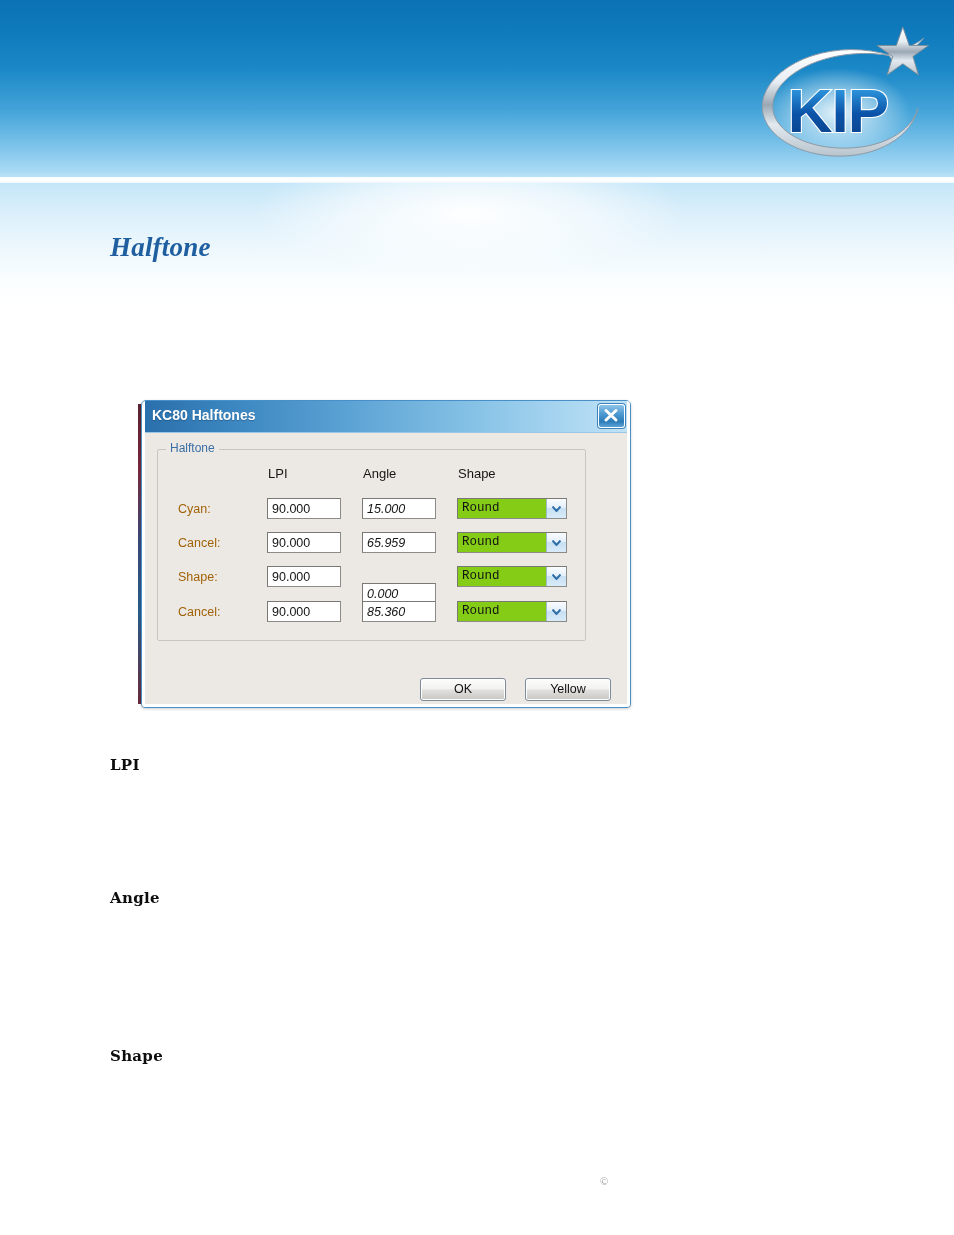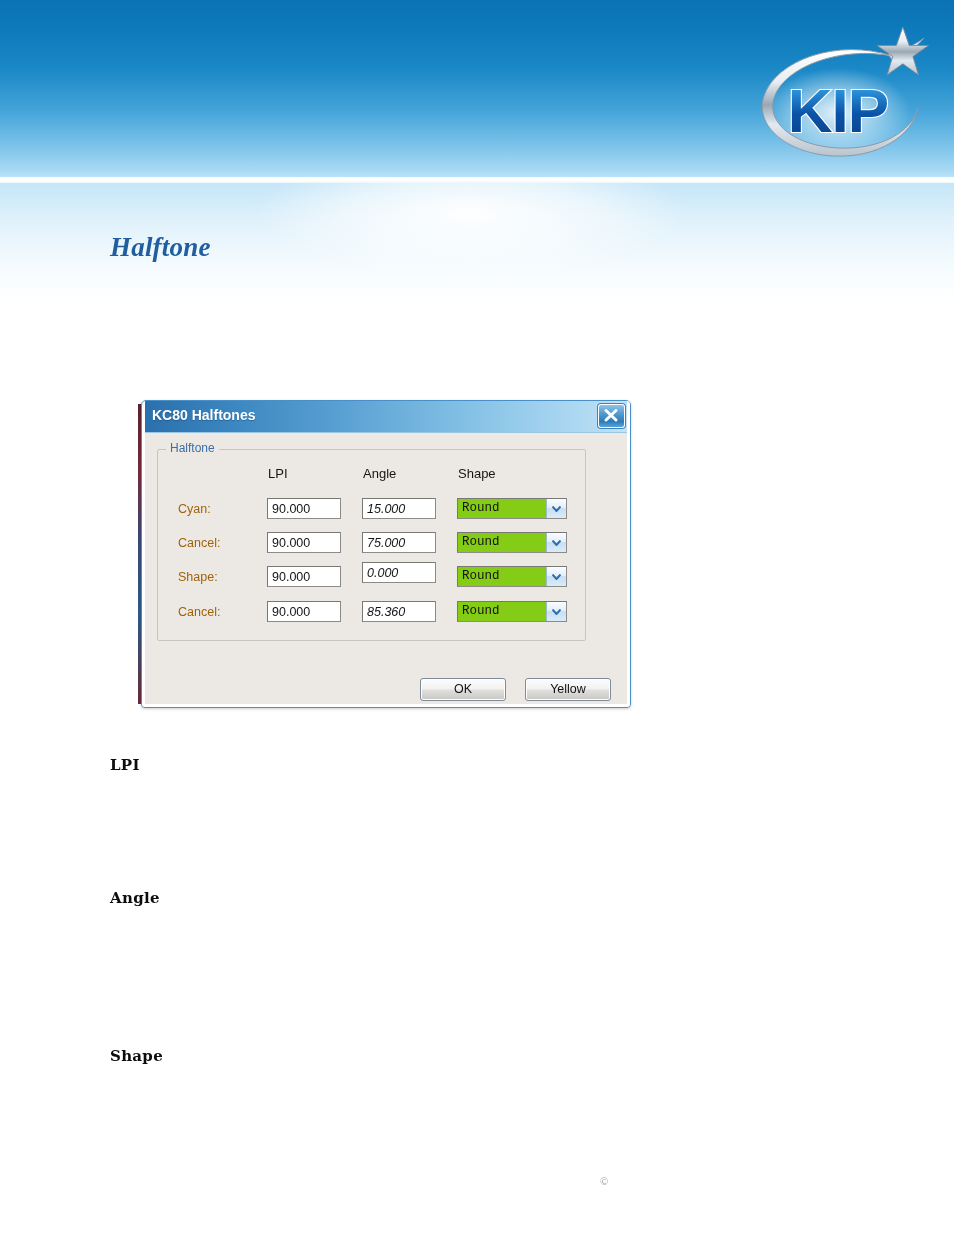--- a/index.html
+++ b/index.html
@@ -325,35 +325,35 @@
             <svg width="9" height="6" viewBox="0 0 9 6">
                 <path d="M0.5,0.5 L4.5,5 L8.5,0.5" fill="none" stroke="#2f6ea8" stroke-width="2"></path>
               </svg>
           </span>
         </div>
       </div>
 
       <div>
         <div class="row-label" style="top:86px">Cancel:</div>
         <div class="field-text f-lpi" style="top:82px">90.000</div>
-        <div class="field-text f-angle" style="top:82px">75.000</div>
+        <div class="field-text f-angle" style="top:82px">65.959</div>
         <div class="field-combo" style="top:82px">
           <span class="combo-value">Round</span>
           <span class="combo-btn">
             <svg width="9" height="6" viewBox="0 0 9 6">
                 <path d="M0.5,0.5 L4.5,5 L8.5,0.5" fill="none" stroke="#2f6ea8" stroke-width="2"></path>
               </svg>
           </span>
         </div>
       </div>
 
       <div>
         <div class="row-label" style="top:120px">Shape:</div>
         <div class="field-text f-lpi" style="top:116px">90.000</div>
-        <div class="field-text f-angle" style="top:112px">0.000</div>
+        <div class="field-text f-angle" style="top:133px">0.000</div>
         <div class="field-combo" style="top:116px">
           <span class="combo-value">Round</span>
           <span class="combo-btn">
             <svg width="9" height="6" viewBox="0 0 9 6">
                 <path d="M0.5,0.5 L4.5,5 L8.5,0.5" fill="none" stroke="#2f6ea8" stroke-width="2"></path>
               </svg>
           </span>
         </div>
       </div>
 

